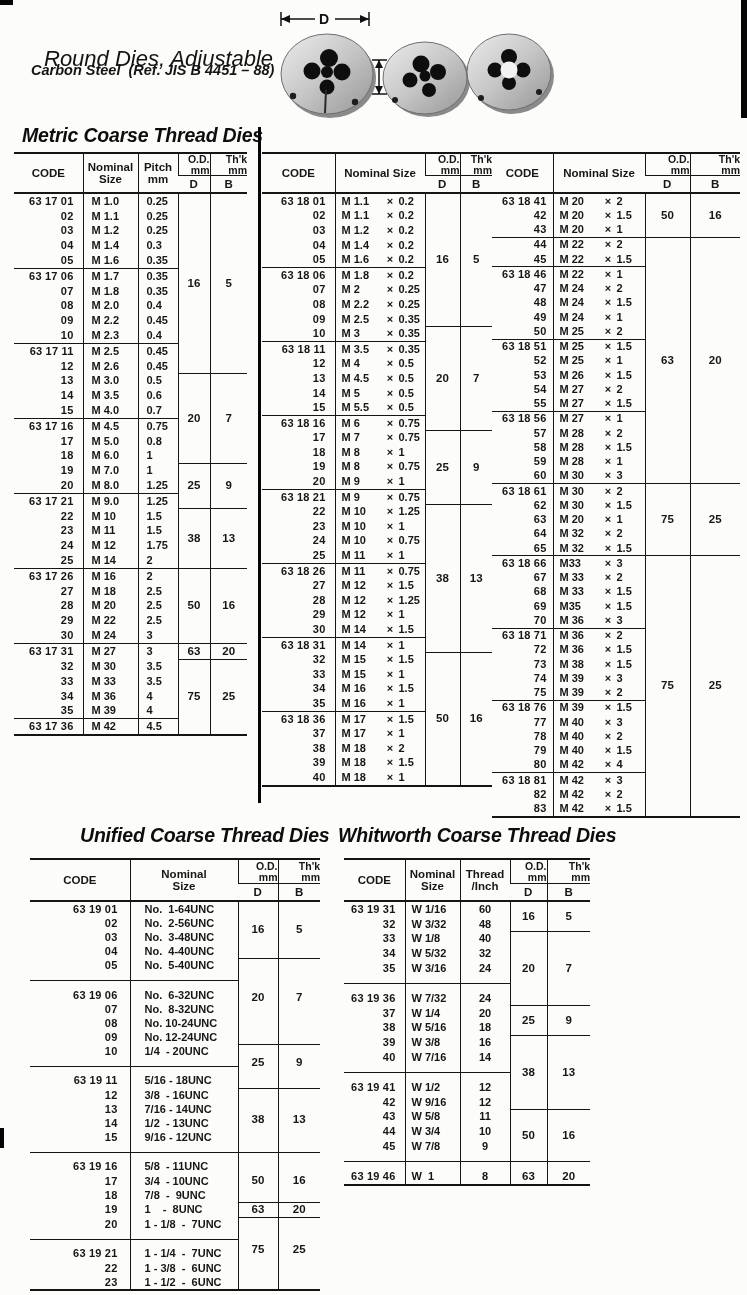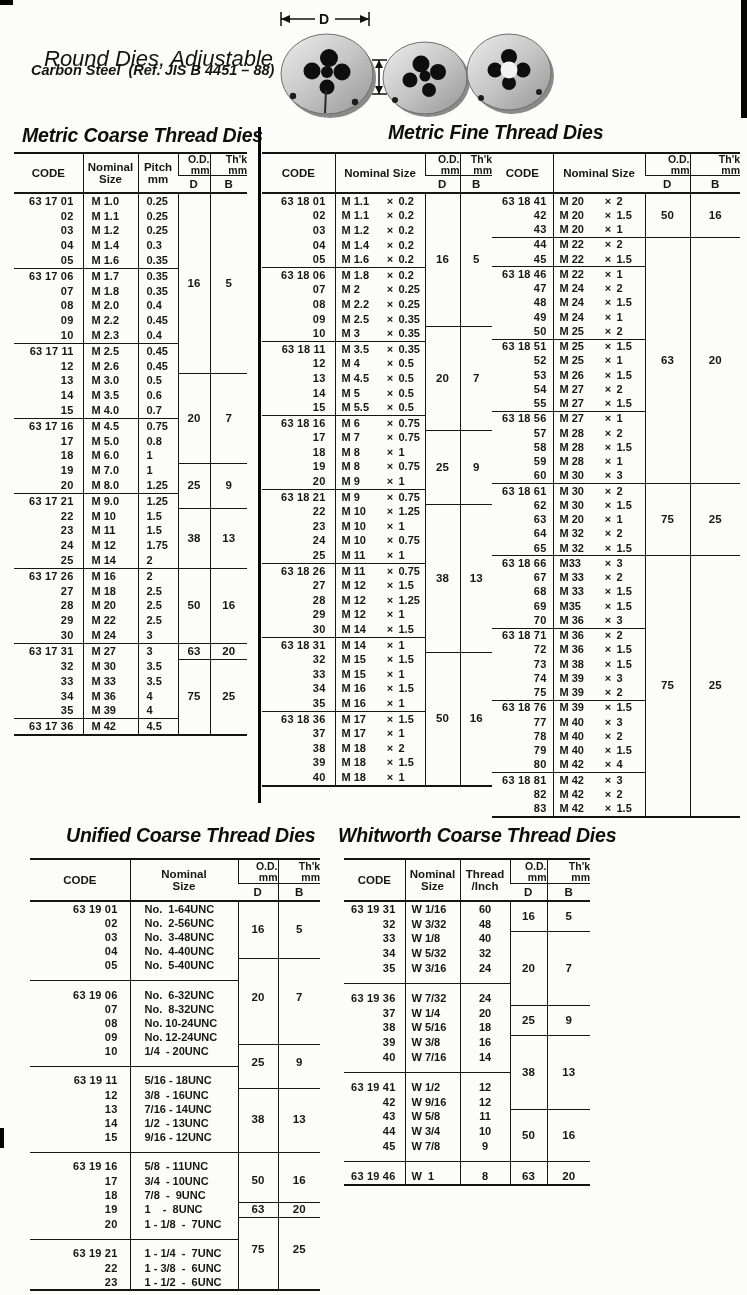--- a/index.html
+++ b/index.html
@@ -5,21 +5,21 @@
   html,body{margin:0;padding:0;background:#e9e9e9;}
   #page{position:relative;width:747px;height:1295px;background:#fcfcfa;overflow:hidden;
         font-family:"Liberation Sans",sans-serif;color:#141414;}
 
   
   .ptitle{position:absolute;left:44px;top:30px;font-size:22px;font-weight:normal;font-style:italic;white-space:pre;margin-top:16px;}
   .psub{position:absolute;left:31px;top:62px;font-size:14.5px;font-weight:bold;font-style:italic;white-space:pre;}
   .stitle{position:absolute;font-weight:bold;font-style:italic;font-size:19.5px;letter-spacing:-0.2px;white-space:nowrap;color:#0d0d0d;}
   #t-coarse{left:22px;top:124px;}
   #t-fine{left:388px;top:121px;}
-  #t-unified{left:66px;top:824px;}
+  #t-unified{left:80px;top:824px;}
   #t-whit{left:338px;top:824px;}
 
   
   .divider{position:absolute;left:258px;top:127px;width:3px;height:676px;background:#060606;}
   .art{position:absolute;background:#050505;}
   #art-r{right:0;top:0;width:6px;height:118px;}
   #art-tl{left:0;top:0;width:13px;height:5px;}
   #art-l{left:0;top:1128px;width:4px;height:20px;}
 
   
@@ -141,21 +141,20 @@
         <circle cx="-14" cy="-2" r="7.5" fill="#0e0e0e"></circle>
       <circle cx="14" cy="-2" r="7.5" fill="#0e0e0e"></circle>
         <circle cx="0" cy="11" r="7" fill="#0e0e0e"></circle>
       <circle cx="0" cy="-2" r="8.5" fill="#f2f2f2"></circle>
       <circle cx="-28" cy="26" r="3" fill="#1d1d1d"></circle>
         <circle cx="30" cy="20" r="3" fill="#1d1d1d"></circle>
     </g>
   </svg>
 
   <div class="stitle" id="t-coarse">Metric Coarse Thread Dies</div>
-  <div class="stitle" id="t-fine">Metric Fine Thread Dies</div>
   <div class="stitle" id="t-unified">Unified Coarse Thread Dies</div>
   <div class="stitle" id="t-whit">Whitworth Coarse Thread Dies</div>
 
   <div class="divider"></div>
 
   <table id="coarse" class="die-table">
       <colgroup>
         <col class="c0">
         <col class="c1">
         <col class="c2">

